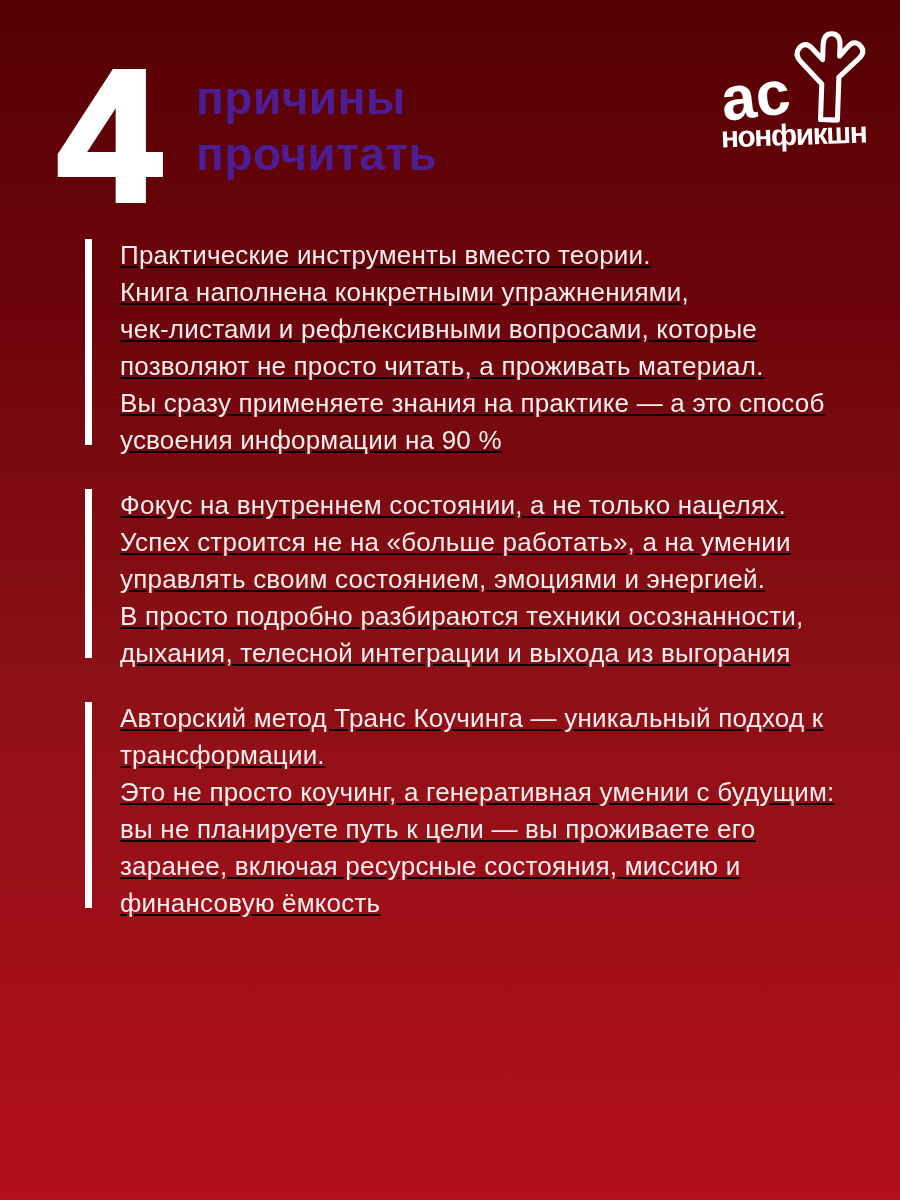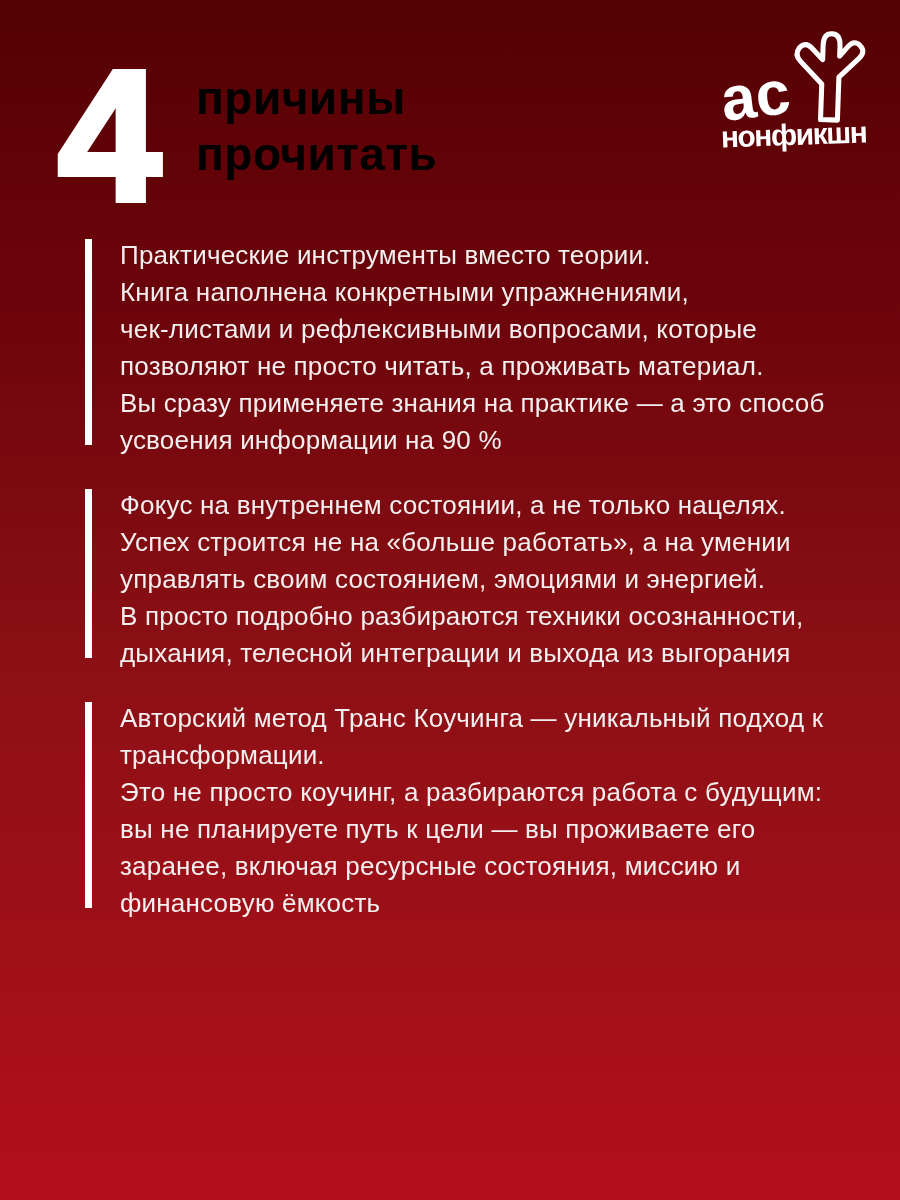--- a/index.html
+++ b/index.html
@@ -26,21 +26,21 @@
     -webkit-text-stroke: 6px #ffffff;
   }
 
   .page-title {
     position: absolute;
     left: 196px;
     top: 70px;
     font-size: 46px;
     line-height: 56px;
     font-weight: bold;
-    color: #000000;
+    color: #4c1d95;
     white-space: pre-line;
     letter-spacing: 0.5px;
   }
 
   
   .logo {
     position: absolute;
     top: 24px;
     right: 24px;
     width: 165px;
@@ -64,21 +64,21 @@
   .logo-figure { width: 76px; height: 102px; transform: rotate(2deg); }
   .logo-sub {
     font-size: 30px;
     font-weight: bold;
     letter-spacing: -1.5px;
     margin-top: -8px;
     transform: rotate(-2deg);
   }
 
   
-  .content { padding: 0 0 0 85px; }
+  .content { padding: 0 0 0 85px; text-decoration: underline; }
 
   .reason {
     position: relative;
     padding-left: 35px;
     margin-bottom: 28px;
     color: #f3efef;
     font-size: 26px;
     line-height: 37px;
     letter-spacing: 0.2px;
     white-space: pre-line;
@@ -135,17 +135,17 @@
 позволяют не просто читать, а проживать материал.
 Вы сразу применяете знания на практике — а это способ
 усвоения информации на 90 %</div>
   <div class="reason">Фокус на внутреннем состоянии, а не только нацелях.
 Успех строится не на «больше работать», а на умении
 управлять своим состоянием, эмоциями и энергией.
 В просто подробно разбираются техники осознанности,
 дыхания, телесной интеграции и выхода из выгорания</div>
   <div class="reason">Авторский метод Транс Коучинга — уникальный подход к
 трансформации.
-Это не просто коучинг, а разбираются работа с будущим:
+Это не просто коучинг, а генеративная умении с будущим:
 вы не планируете путь к цели — вы проживаете его
 заранее, включая ресурсные состояния, миссию и
 финансовую ёмкость</div>
 </div>
 
 </body></html>

